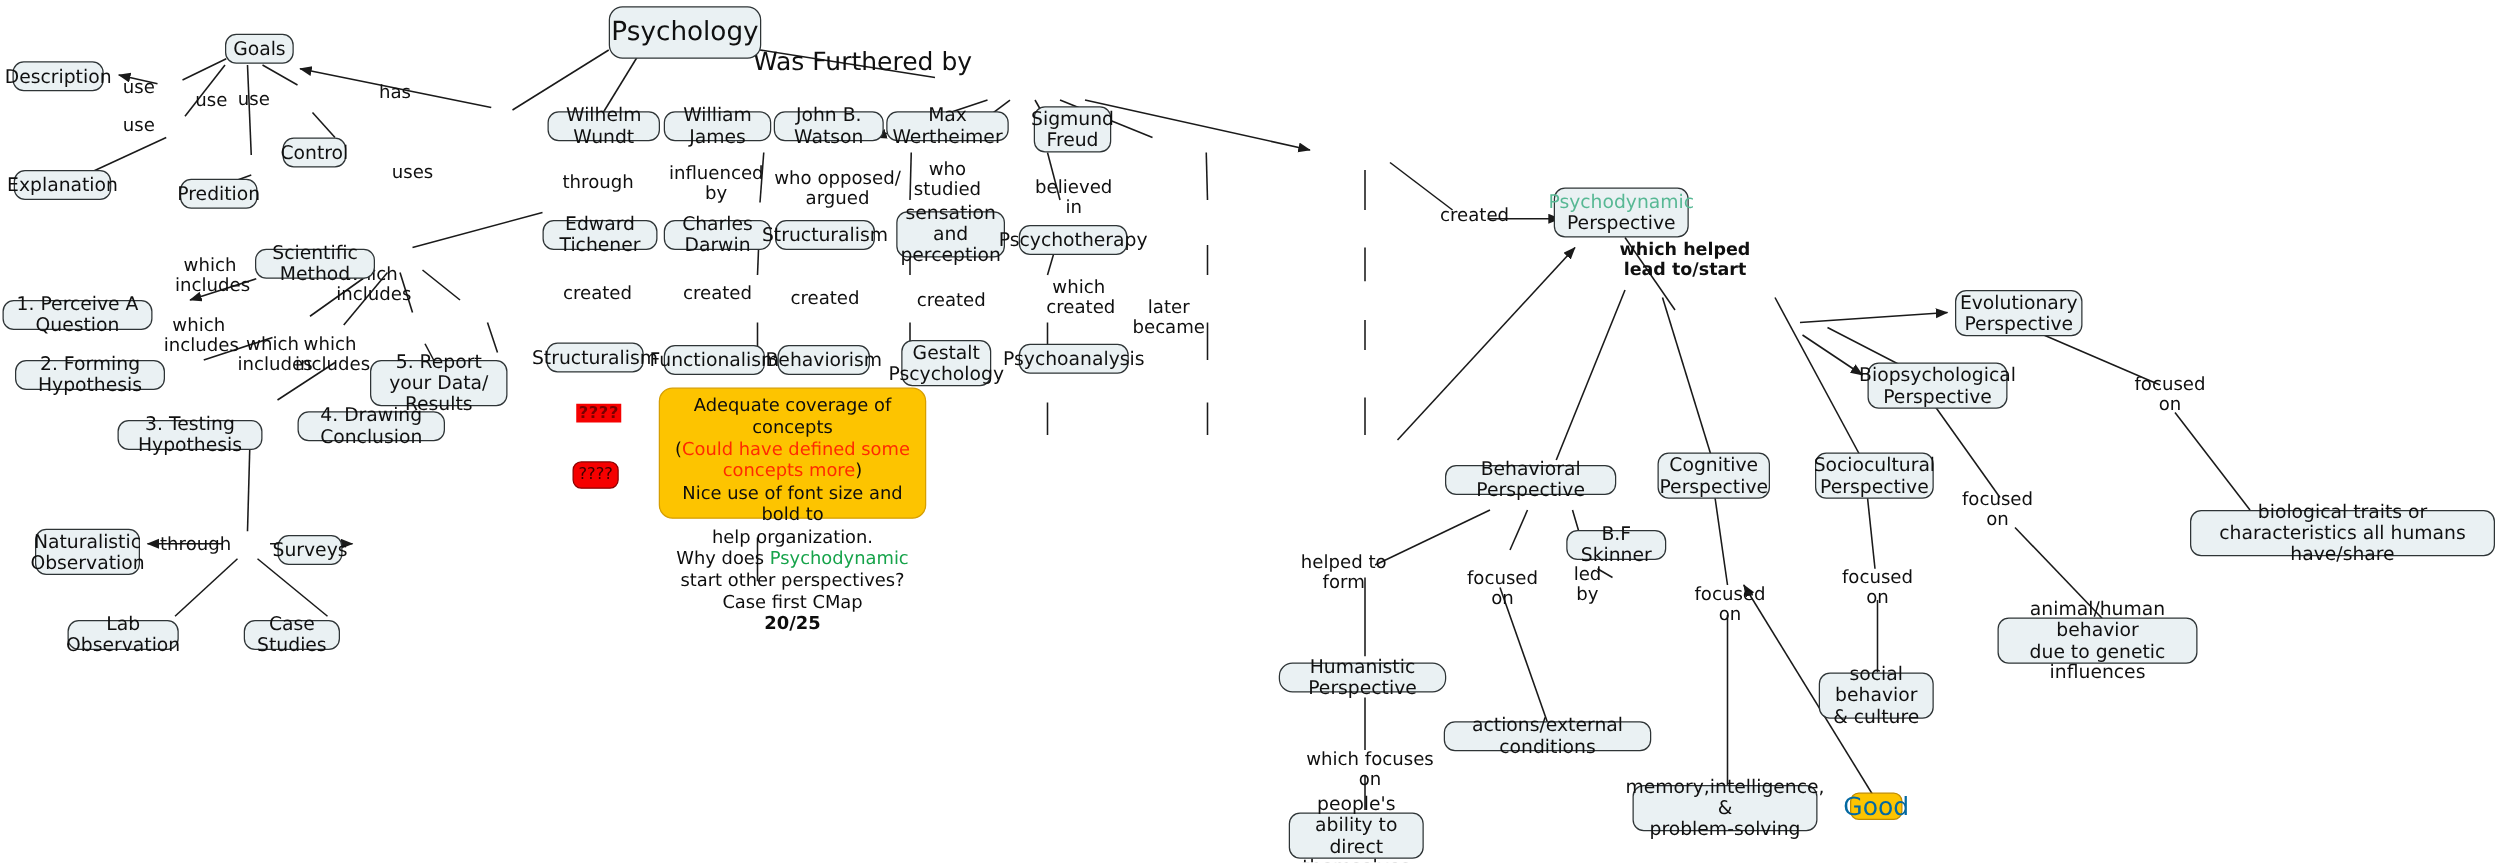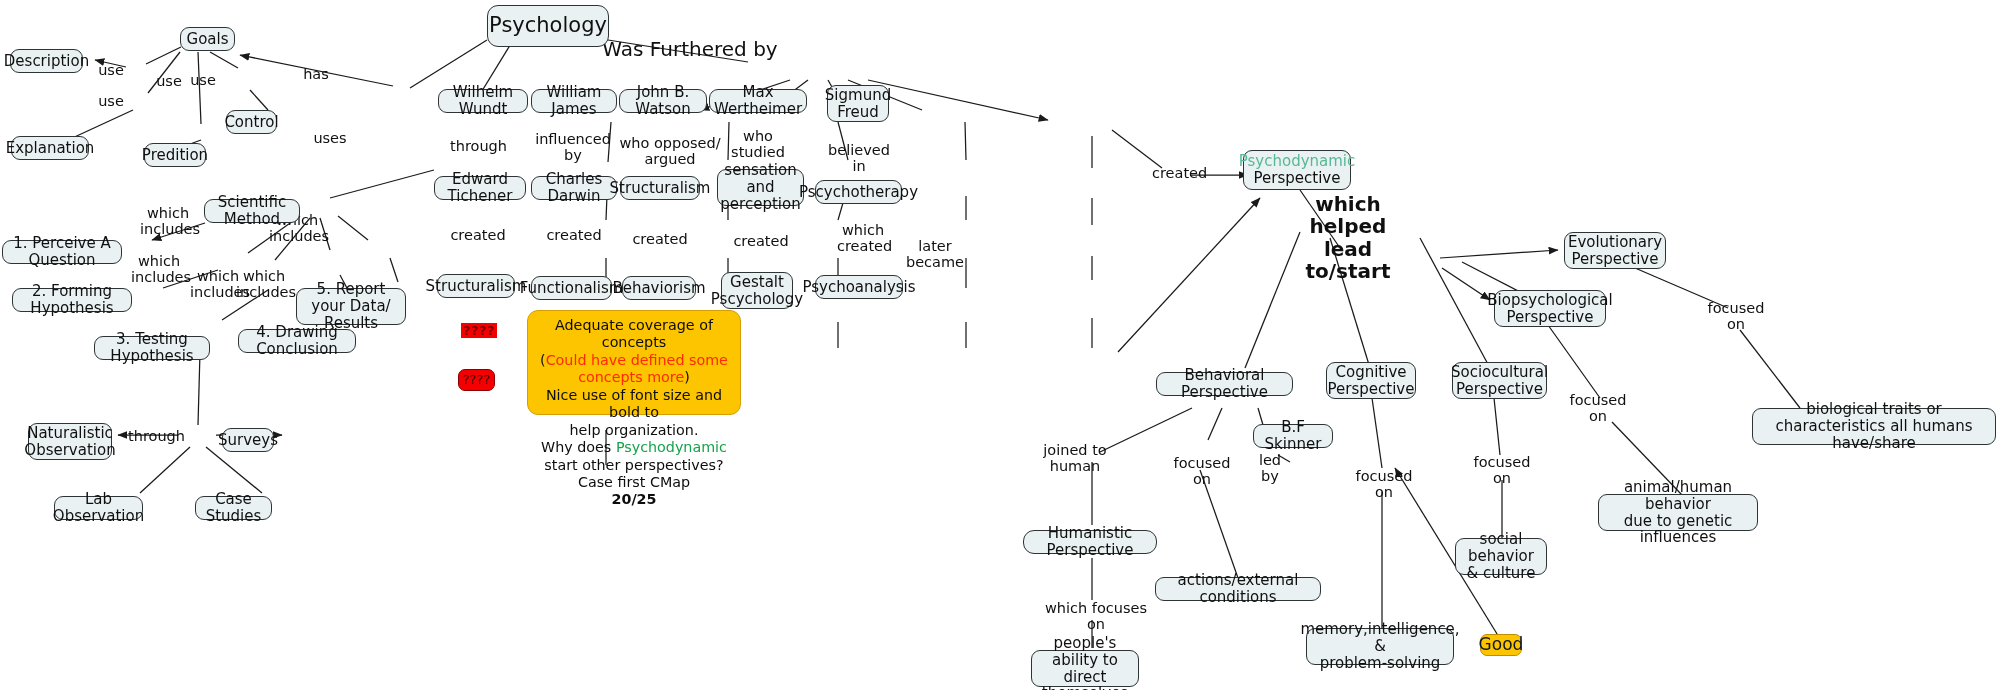--- a/index.html
+++ b/index.html
@@ -55,21 +55,21 @@
     line-height: 1.12;
     white-space: pre-line;
     background: transparent;
     z-index: 2;
   }
   .linklabel.big {
     font-size: 20px;
   }
   .linklabel.bold {
     font-weight: bold;
-    font-size: 20px;
+    font-size: 14px;
   }
   .node.red {
     background: #f50000;
     border: 1.3px solid #8b0000;
     color: #3b0000;
     font-size: 13px;
     border-radius: 7px;
   }
   .redlabel {
     position: absolute;
@@ -77,22 +77,22 @@
     color: #7a0000;
     font-size: 13px;
     font-weight: bold;
     letter-spacing: 0.5px;
     padding: 0px 2px;
     z-index: 4;
   }
   .node.gold {
     background: #fdc400;
     border: 1.3px solid #c08c00;
-    color: #0f172a;
-    font-size: 17px;
+    color: #0369a1;
+    font-size: 20px;
     border-radius: 7px;
   }
   .annot {
     position: absolute;
     background: #fdc400;
     border: 1.3px solid #d69e00;
     border-radius: 11px;
     color: #0d0d0d;
     font-size: 14.3px;
     line-height: 1.22;
@@ -410,21 +410,21 @@
   <div class="node" style="left:1752px; top:408px; width:244px; height:37px;">biological traits or
 characteristics all humans have/share</div>
 
   <div class="node" style="left:1598px; top:494px; width:160px; height:37px;">animal/human behavior
 due to genetic influences</div>
 
   <div class="node gold" style="left:1480px; top:634px; width:42px; height:22px;">Good</div>
 
   <div class="linklabel" style="left:1248px; top:452px; width:44px;">led by</div>
 
-  <div class="linklabel" style="left:1032px; top:442px; width:86px;">joined to human</div>
+  <div class="linklabel" style="left:1032px; top:442px; width:86px;">helped to form</div>
 
   <div class="linklabel" style="left:1168px; top:455px; width:68px;">focused on</div>
 
   <div class="linklabel" style="left:1350px; top:468px; width:68px;">focused on</div>
 
   <div class="linklabel" style="left:1468px; top:454px; width:68px;">focused on</div>
 
   <div class="linklabel" style="left:1564px; top:392px; width:68px;">focused on</div>
 
   <div class="linklabel" style="left:1702px; top:300px; width:68px;">focused on</div>

